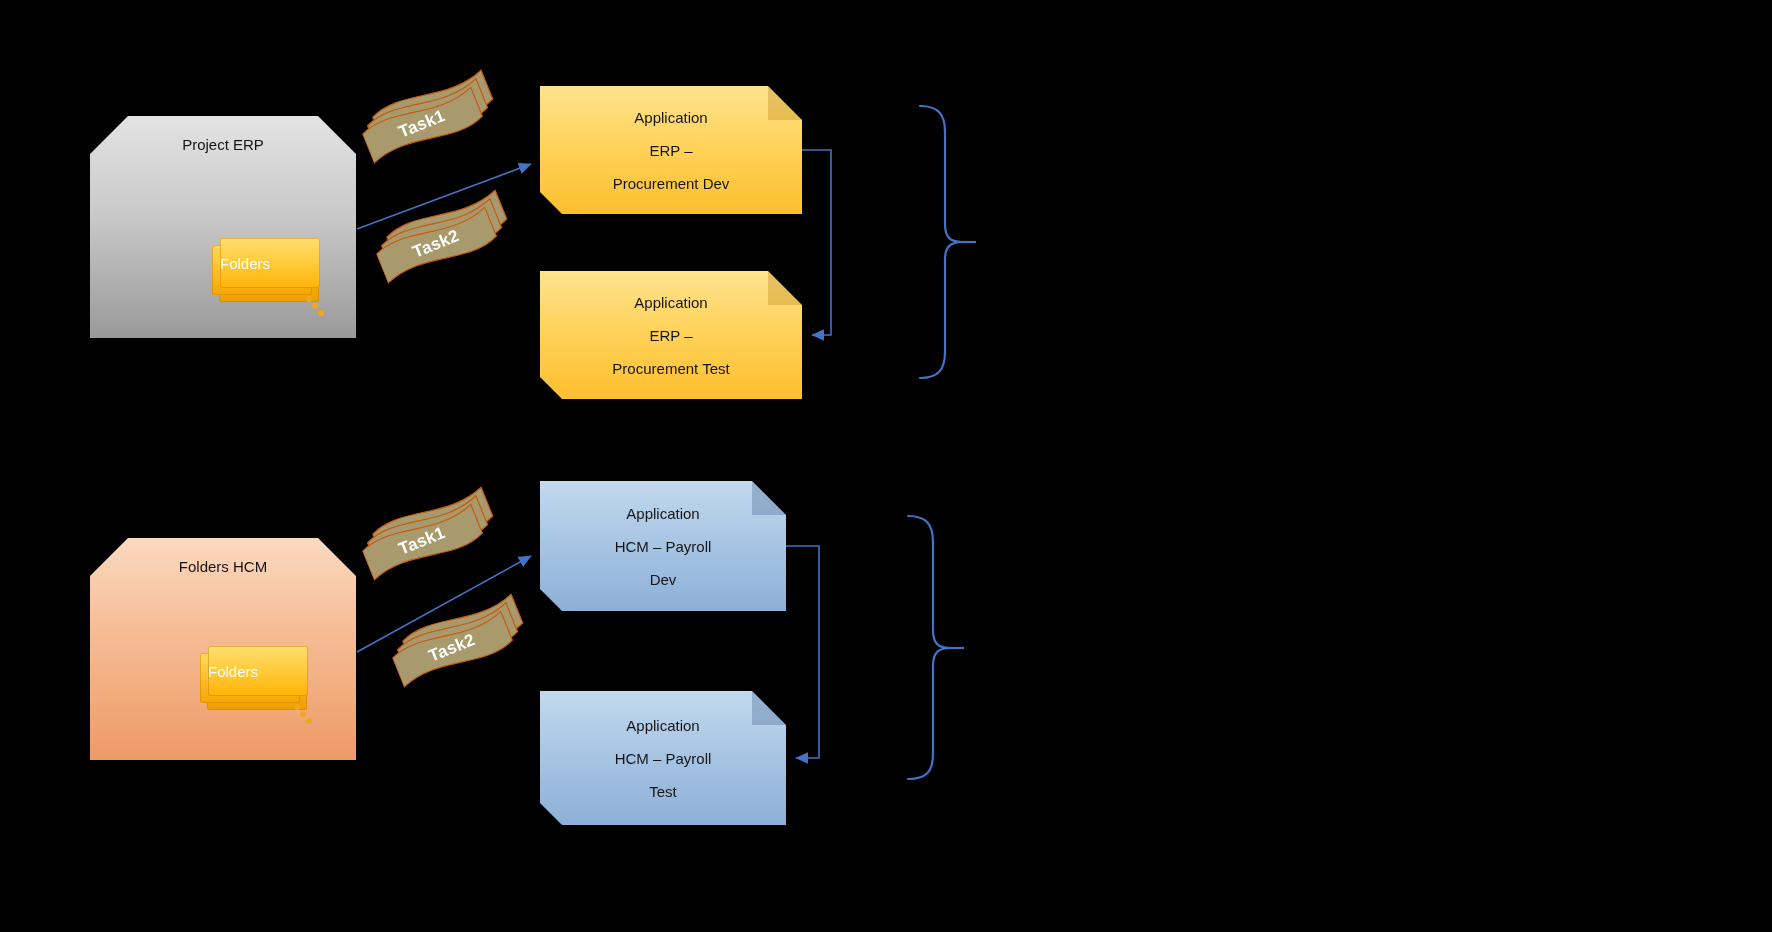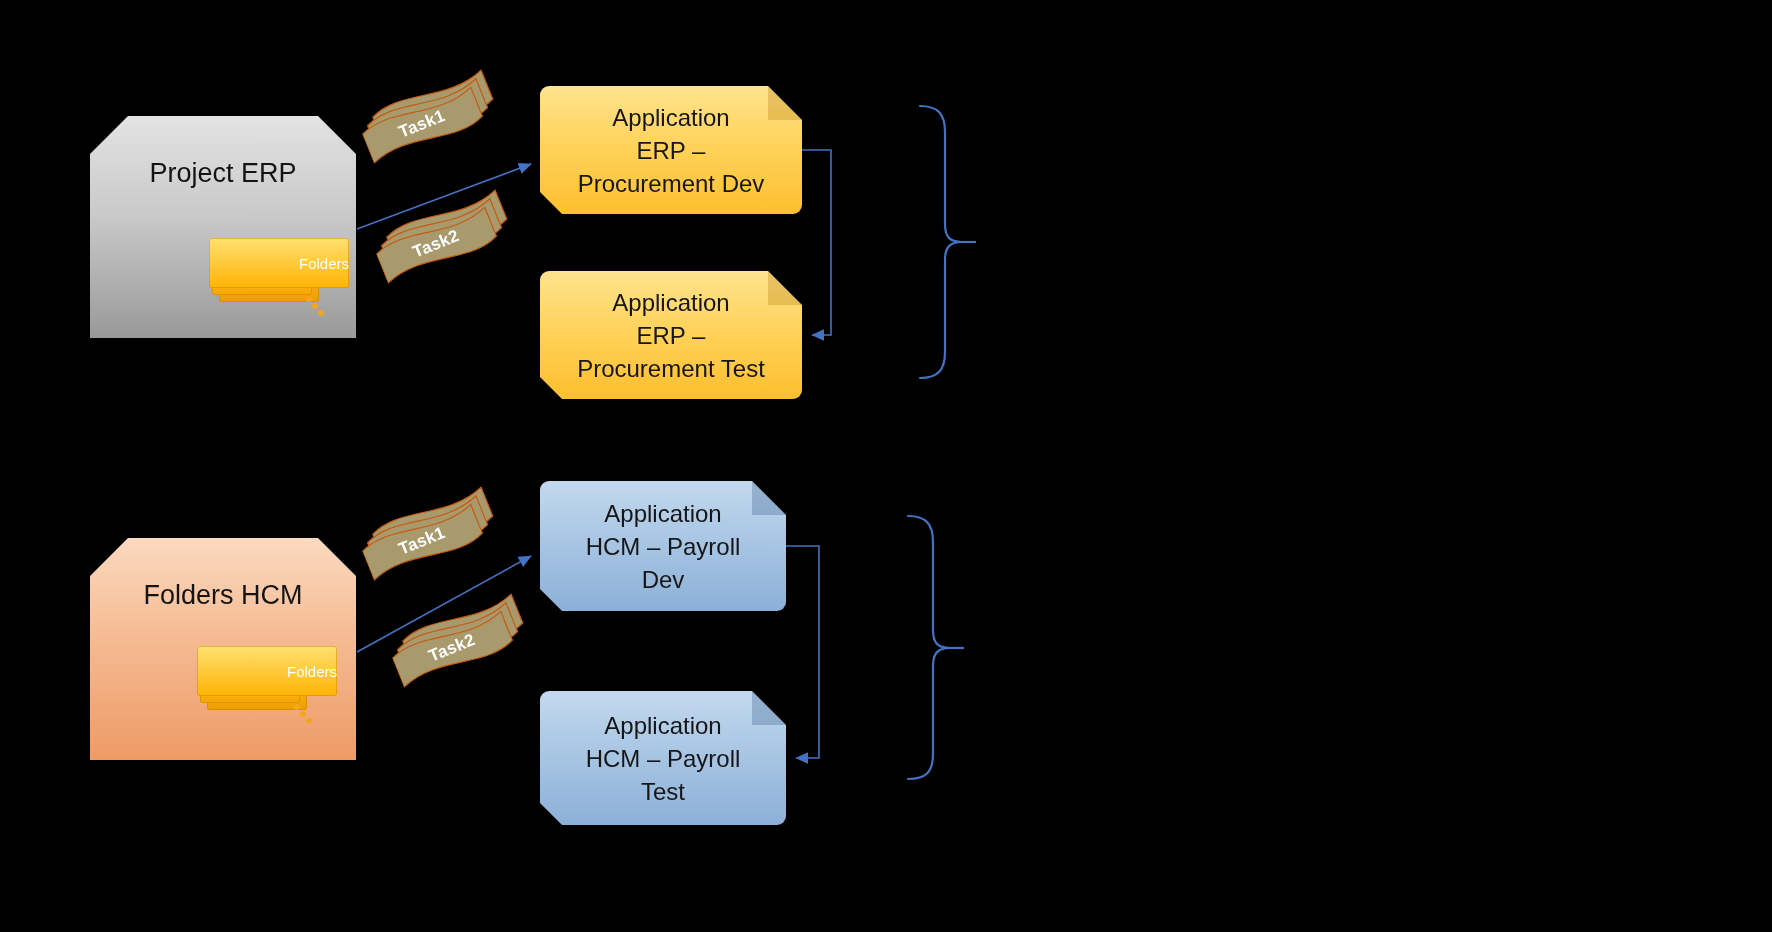--- a/index.html
+++ b/index.html
@@ -6,50 +6,50 @@
   .canvas{position:relative;width:1772px;height:932px;background:#000;overflow:hidden;
           font-family:"Liberation Sans",sans-serif;}
 
   
   .project{position:absolute;width:266px;height:222px;
            clip-path:polygon(38px 0,calc(100% - 38px) 0,100% 38px,100% 100%,0 100%,0 38px);}
   .project-erp{left:90px;top:116px;
            background:linear-gradient(180deg,#e3e3e3 0%,#c9c9c9 45%,#999999 100%);}
   .project-hcm{left:90px;top:538px;
            background:linear-gradient(180deg,#fbd9c0 0%,#f5bb93 45%,#ee9a66 100%);}
-  .project-label{margin-top:42px;text-align:center;font-size:27px;color:#141414;}
+  .project-label{margin-top:20px;text-align:center;font-size:15px;color:#141414;}
 
   
   .folders{position:absolute;width:122px;height:80px;}
   .project-erp .folders{left:115px;top:122px;}
   .project-hcm .folders{left:103px;top:108px;}
   .folder{position:absolute;width:100px;height:50px;border-radius:3px;
           box-shadow:inset 0 0 0 1px rgba(196,124,0,.45);}
   .folder.b3{left:14px;top:14px;background:linear-gradient(180deg,#f8c944,#ef9d00);}
   .folder.b2{left:7px;top:7px;background:linear-gradient(180deg,#ffd95a,#f7a600);}
-  .folder.front{left:4px;top:0;display:flex;align-items:center;justify-content:flex-end;
-          background:linear-gradient(180deg,#ffe070,#ffb404);padding-left:40px;}
+  .folder.front{left:15px;top:0;display:flex;align-items:center;justify-content:flex-start;
+          background:linear-gradient(180deg,#ffe070,#ffb404);}
   .folder-label{color:#ffffff;font-size:15px;}
   .dot{position:absolute;width:6px;height:6px;border-radius:50%;background:#f2a71b;}
   .dot.d1{left:101px;top:58px;} .dot.d2{left:107px;top:65px;} .dot.d3{left:113px;top:72px;}
 
   
   .task{position:absolute;width:136px;height:64px;transform:rotate(-22deg);}
   .task svg{display:block;}
   .task-label{position:absolute;left:0;top:23px;width:118px;text-align:center;
               color:#ffffff;font-size:17px;font-weight:700;letter-spacing:.3px;}
   .t-erp1{left:362px;top:88px;}
   .t-erp2{left:376px;top:208px;}
   .t-hcm1{left:362px;top:505px;}
   .t-hcm2{left:392px;top:612px;}
 
   
   .app{position:absolute;display:flex;align-items:center;justify-content:center;
-       text-align:center;font-size:24px;line-height:33px;color:#161616;
-       clip-path:polygon(0 0,calc(100% - 34px) 0,100% 34px,100% 100%,22px 100%,0 calc(100% - 22px));border-radius:9px;}
+       text-align:center;font-size:15px;line-height:33px;color:#161616;
+       clip-path:polygon(0 0,calc(100% - 34px) 0,100% 34px,100% 100%,22px 100%,0 calc(100% - 22px));}
   .app-erp{background:linear-gradient(180deg,#ffe38f 0%,#ffd35c 45%,#fdbf2e 100%);}
   .app-hcm{background:linear-gradient(180deg,#c3d9ee 0%,#a9c6e4 45%,#8cb0d8 100%);}
   .fold{position:absolute;right:0;top:0;width:34px;height:34px;
         clip-path:polygon(0 0,100% 100%,0 100%);}
   .app-erp .fold{background:rgba(170,110,0,.28);}
   .app-hcm .fold{background:rgba(40,80,130,.28);}
   .app-label{white-space:pre-line;}
   .a-erp-dev{left:540px;top:86px;width:262px;height:128px;}
   .a-erp-test{left:540px;top:271px;width:262px;height:128px;}
   .a-hcm-dev{left:540px;top:481px;width:246px;height:130px;}

